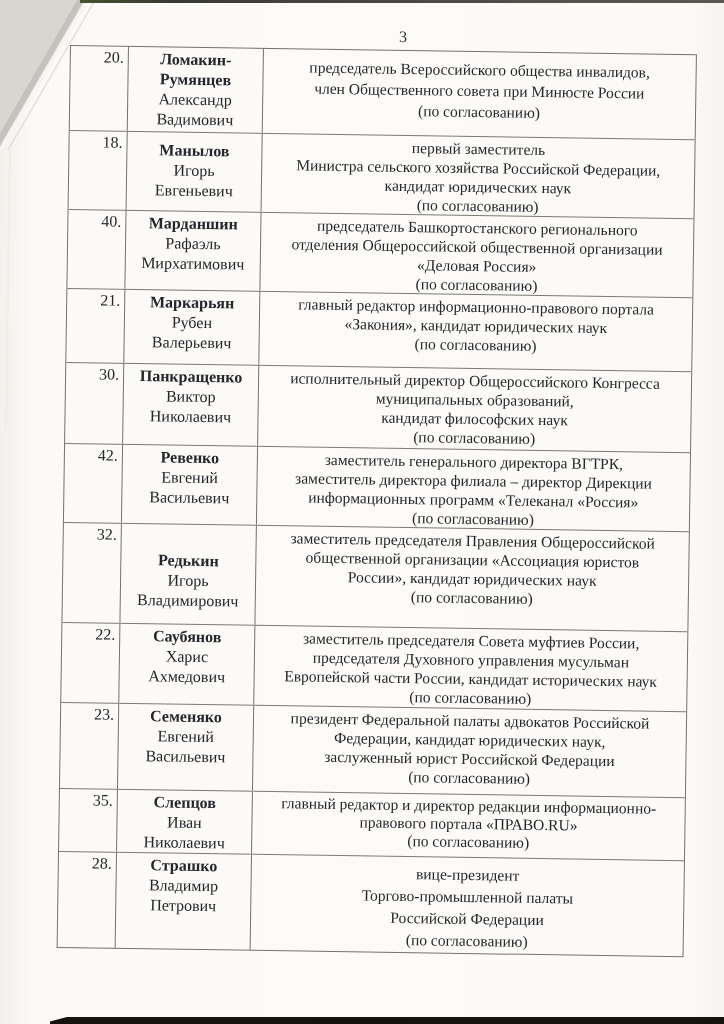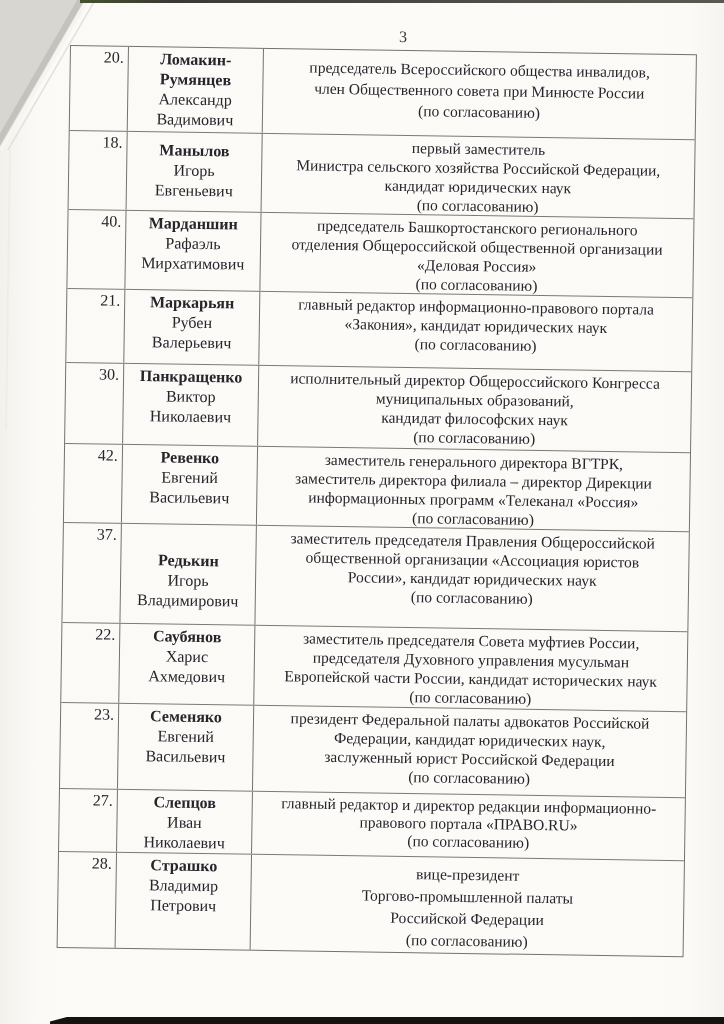--- a/index.html
+++ b/index.html
@@ -160,21 +160,21 @@
         </div>
         <div class="c-pos">
           <div class="pos">заместитель генерального директора ВГТРК,
 заместитель директора филиала – директор Дирекции
 информационных программ «Телеканал «Россия»
 (по согласованию)</div>
         </div>
       </div>
 
       <div class="row">
-        <div class="c-num"><span>37.</span></div>
+        <div class="c-num"><span>32.</span></div>
         <div class="c-name">
           <div class="surname">Редькин</div>
           <div class="given">Игорь
 Владимирович</div>
         </div>
         <div class="c-pos">
           <div class="pos">заместитель председателя Правления Общероссийской
 общественной организации «Ассоциация юристов
 России», кандидат юридических наук
 (по согласованию)</div>
@@ -205,21 +205,21 @@
         </div>
         <div class="c-pos">
           <div class="pos">президент Федеральной палаты адвокатов Российской
 Федерации, кандидат юридических наук,
 заслуженный юрист Российской Федерации
 (по согласованию)</div>
         </div>
       </div>
 
       <div class="row">
-        <div class="c-num"><span>27.</span></div>
+        <div class="c-num"><span>35.</span></div>
         <div class="c-name">
           <div class="surname">Слепцов</div>
           <div class="given">Иван
 Николаевич</div>
         </div>
         <div class="c-pos">
           <div class="pos">главный редактор и директор редакции информационно-
 правового портала «ПРАВО.RU»
 (по согласованию)</div>
         </div>

